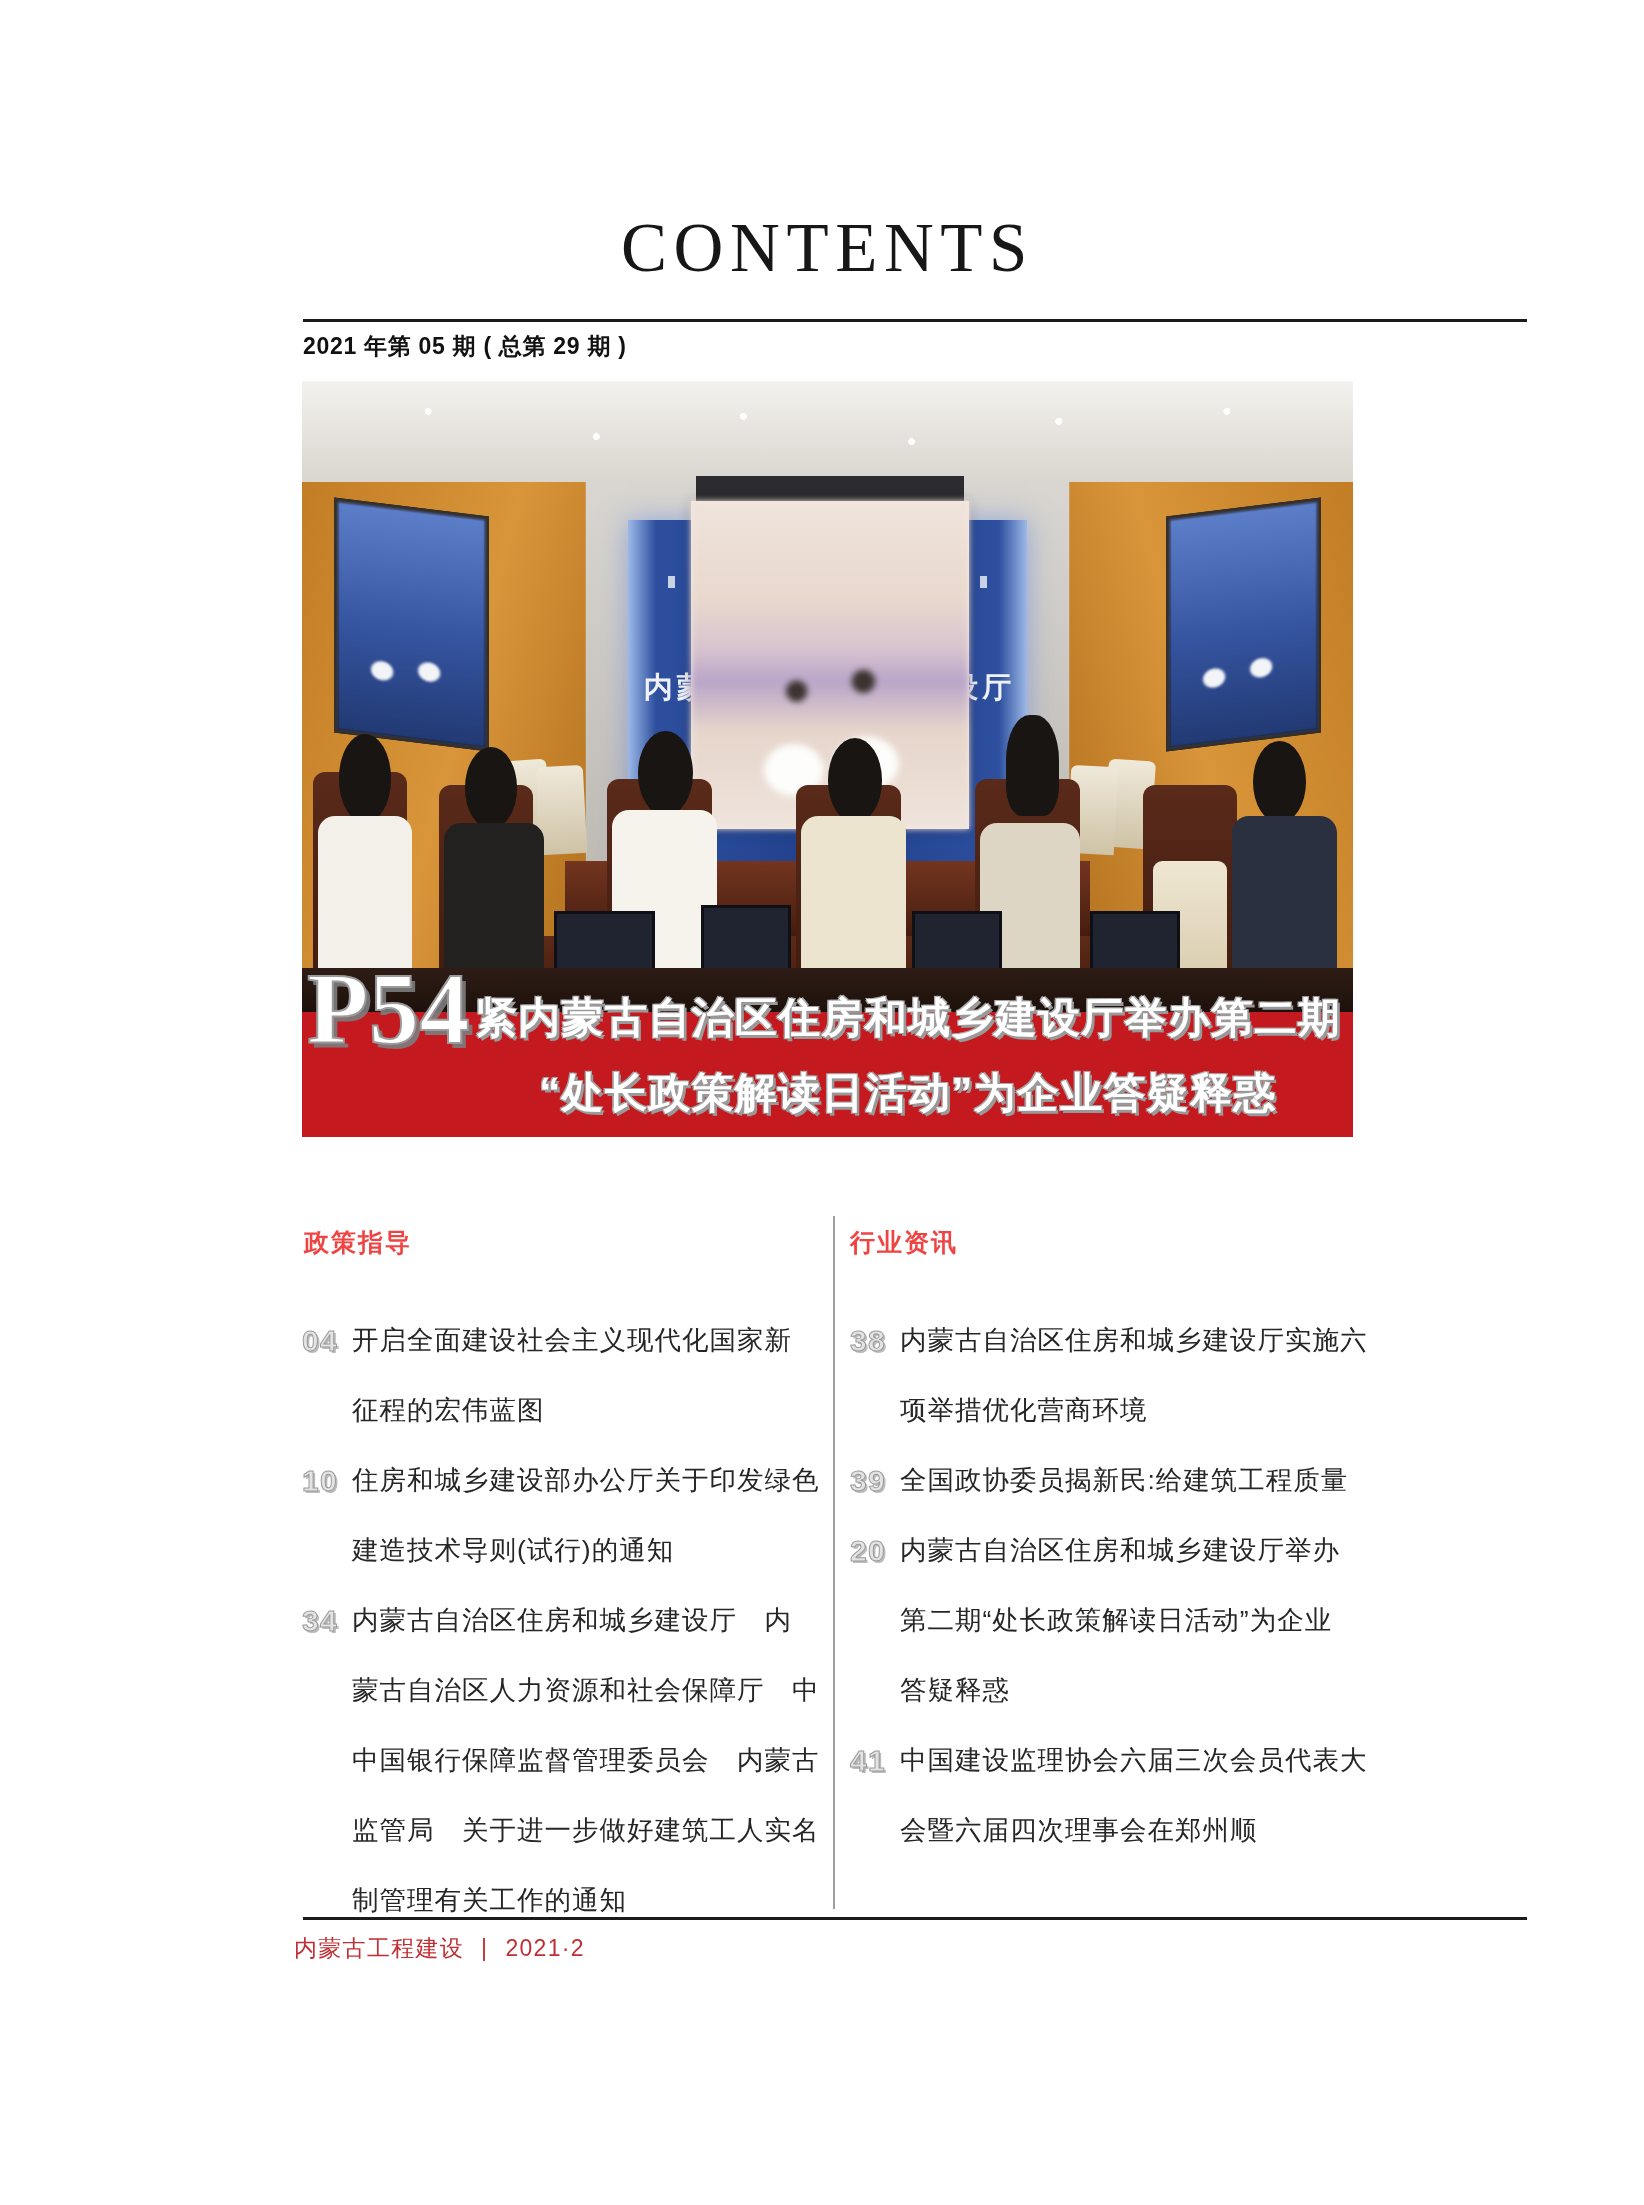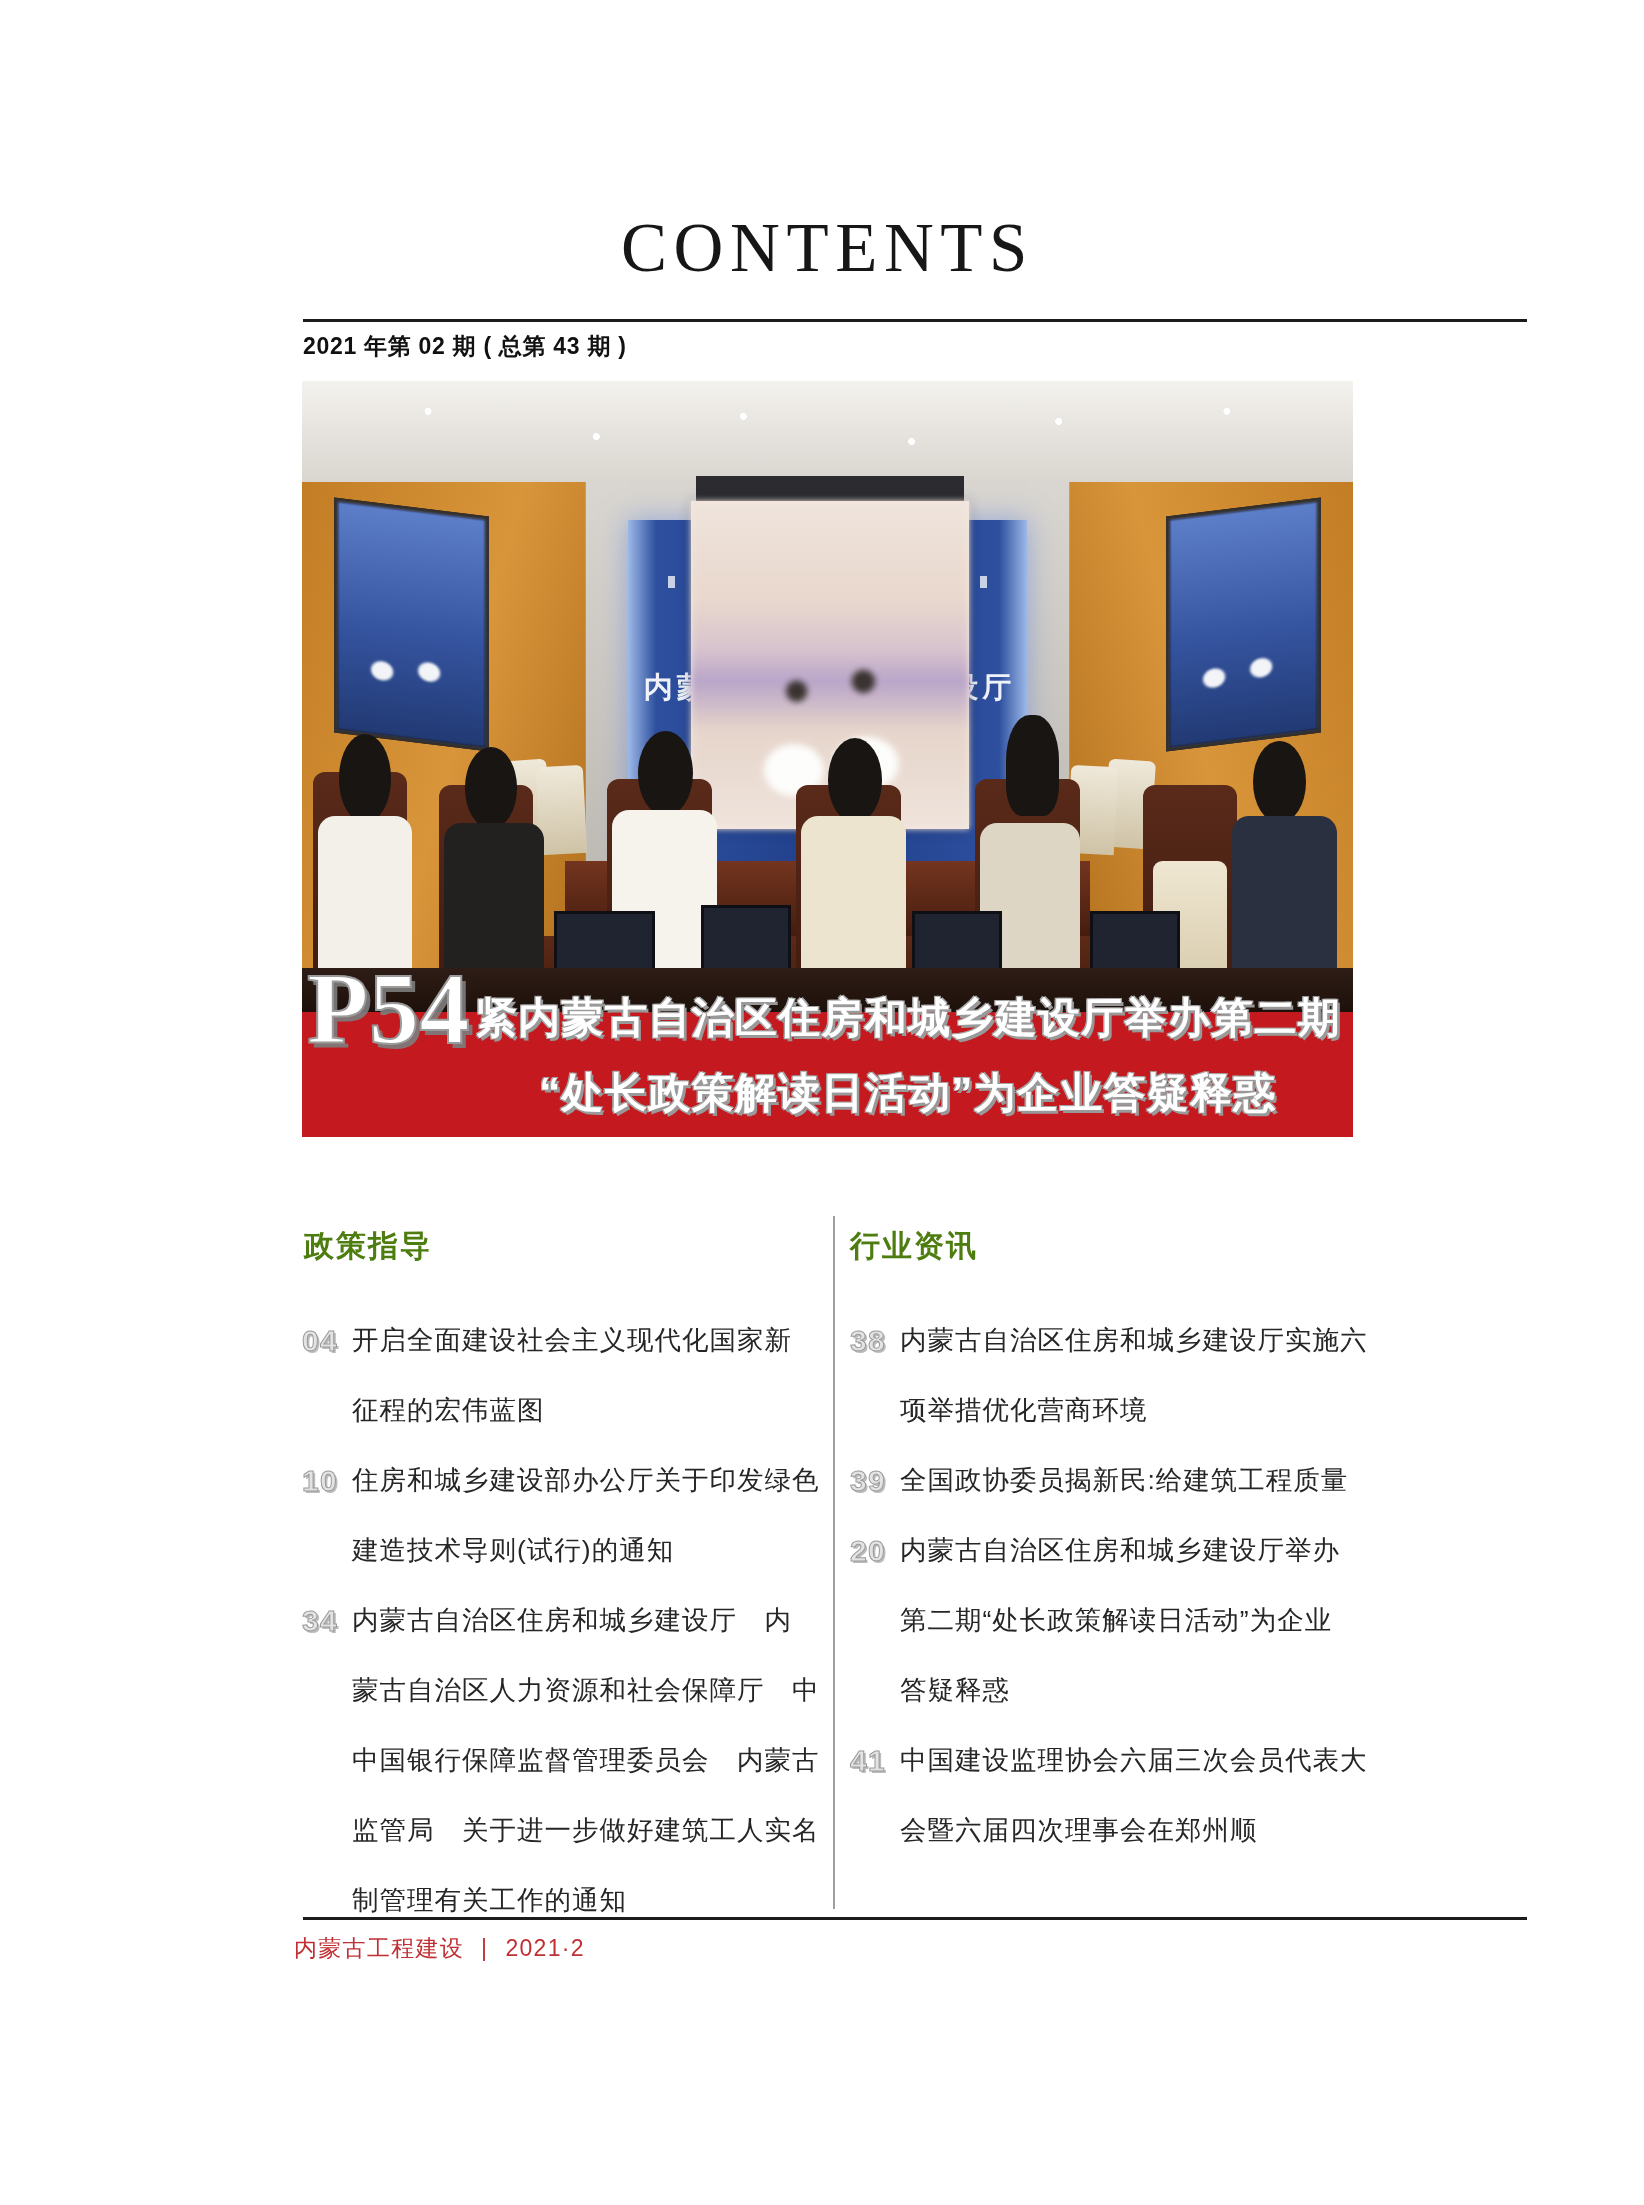--- a/index.html
+++ b/index.html
@@ -86,22 +86,22 @@
     font-size:101px;line-height:1;font-weight:700;color:#ffffff;
     -webkit-text-stroke:2px #9b9b9b;
     text-shadow:4.6px 4.6px 0 rgba(125,125,125,.9);}
   .banner-text{position:absolute;left:162px;width:888px;text-align:center;color:#fff;
     font-weight:700;letter-spacing:1.3px;
     text-shadow:2.7px 2.7px 0 #999999,-1.3px -1.3px 0 #a6a6a6,1.3px -1.3px 0 #a6a6a6,-1.3px 1.3px 0 #a6a6a6;}
   .banner-line1{top:608px;font-size:42px;}
   .banner-line2{top:684px;font-size:42px;}
 
   
-  .section-header{position:absolute;top:1226px;font-size:30px;font-weight:700;
-    color:#4d7c0f;letter-spacing:2px;}
+  .section-header{position:absolute;top:1226px;font-size:25px;font-weight:700;
+    color:#ef4444;letter-spacing:2px;}
   .header-left{left:304px;}
   .header-right{left:850px;}
   .col-divider{position:absolute;left:833px;top:1216px;width:2px;height:693px;background:#9f9f9f;}
   .toc-col{position:absolute;top:1288px;width:524px;}
   .toc-col-left{left:302px;}
   .toc-col-right{left:850px;}
   .toc-row{display:flex;align-items:flex-end;height:70px;}
   .toc-num{flex:0 0 50px;font-size:30px;font-weight:700;color:#e3e3e3;letter-spacing:1.3px;
     -webkit-text-stroke:1px #9a9a9a;text-shadow:2px 2px 0 #bcbcbc;}
   .toc-text{font-size:26.5px;color:#262626;letter-spacing:1px;white-space:nowrap;}
@@ -111,21 +111,21 @@
   .footer span{vertical-align:baseline;}
   .footer .sep{margin:0 17px;color:#c02f33;}
 </style>
 </head>
 <body>
 
 <div class="page">
 
   <div class="contents-title">CONTENTS</div>
   <div class="rule rule-top"></div>
-  <div class="issue-line">2021 年第 02 期 ( 总第 43 期 )</div>
+  <div class="issue-line">2021 年第 05 期 ( 总第 29 期 )</div>
 
   <div class="photo-block">
     <div class="photo">
       <div class="back-wall"></div>
       <div class="wall-left"></div>
       <div class="wall-right"></div>
       <div class="ceiling"></div>
       <div class="blue-panel">
         <div class="panel-dots"></div>
         <span class="panel-char left">内蒙</span>

